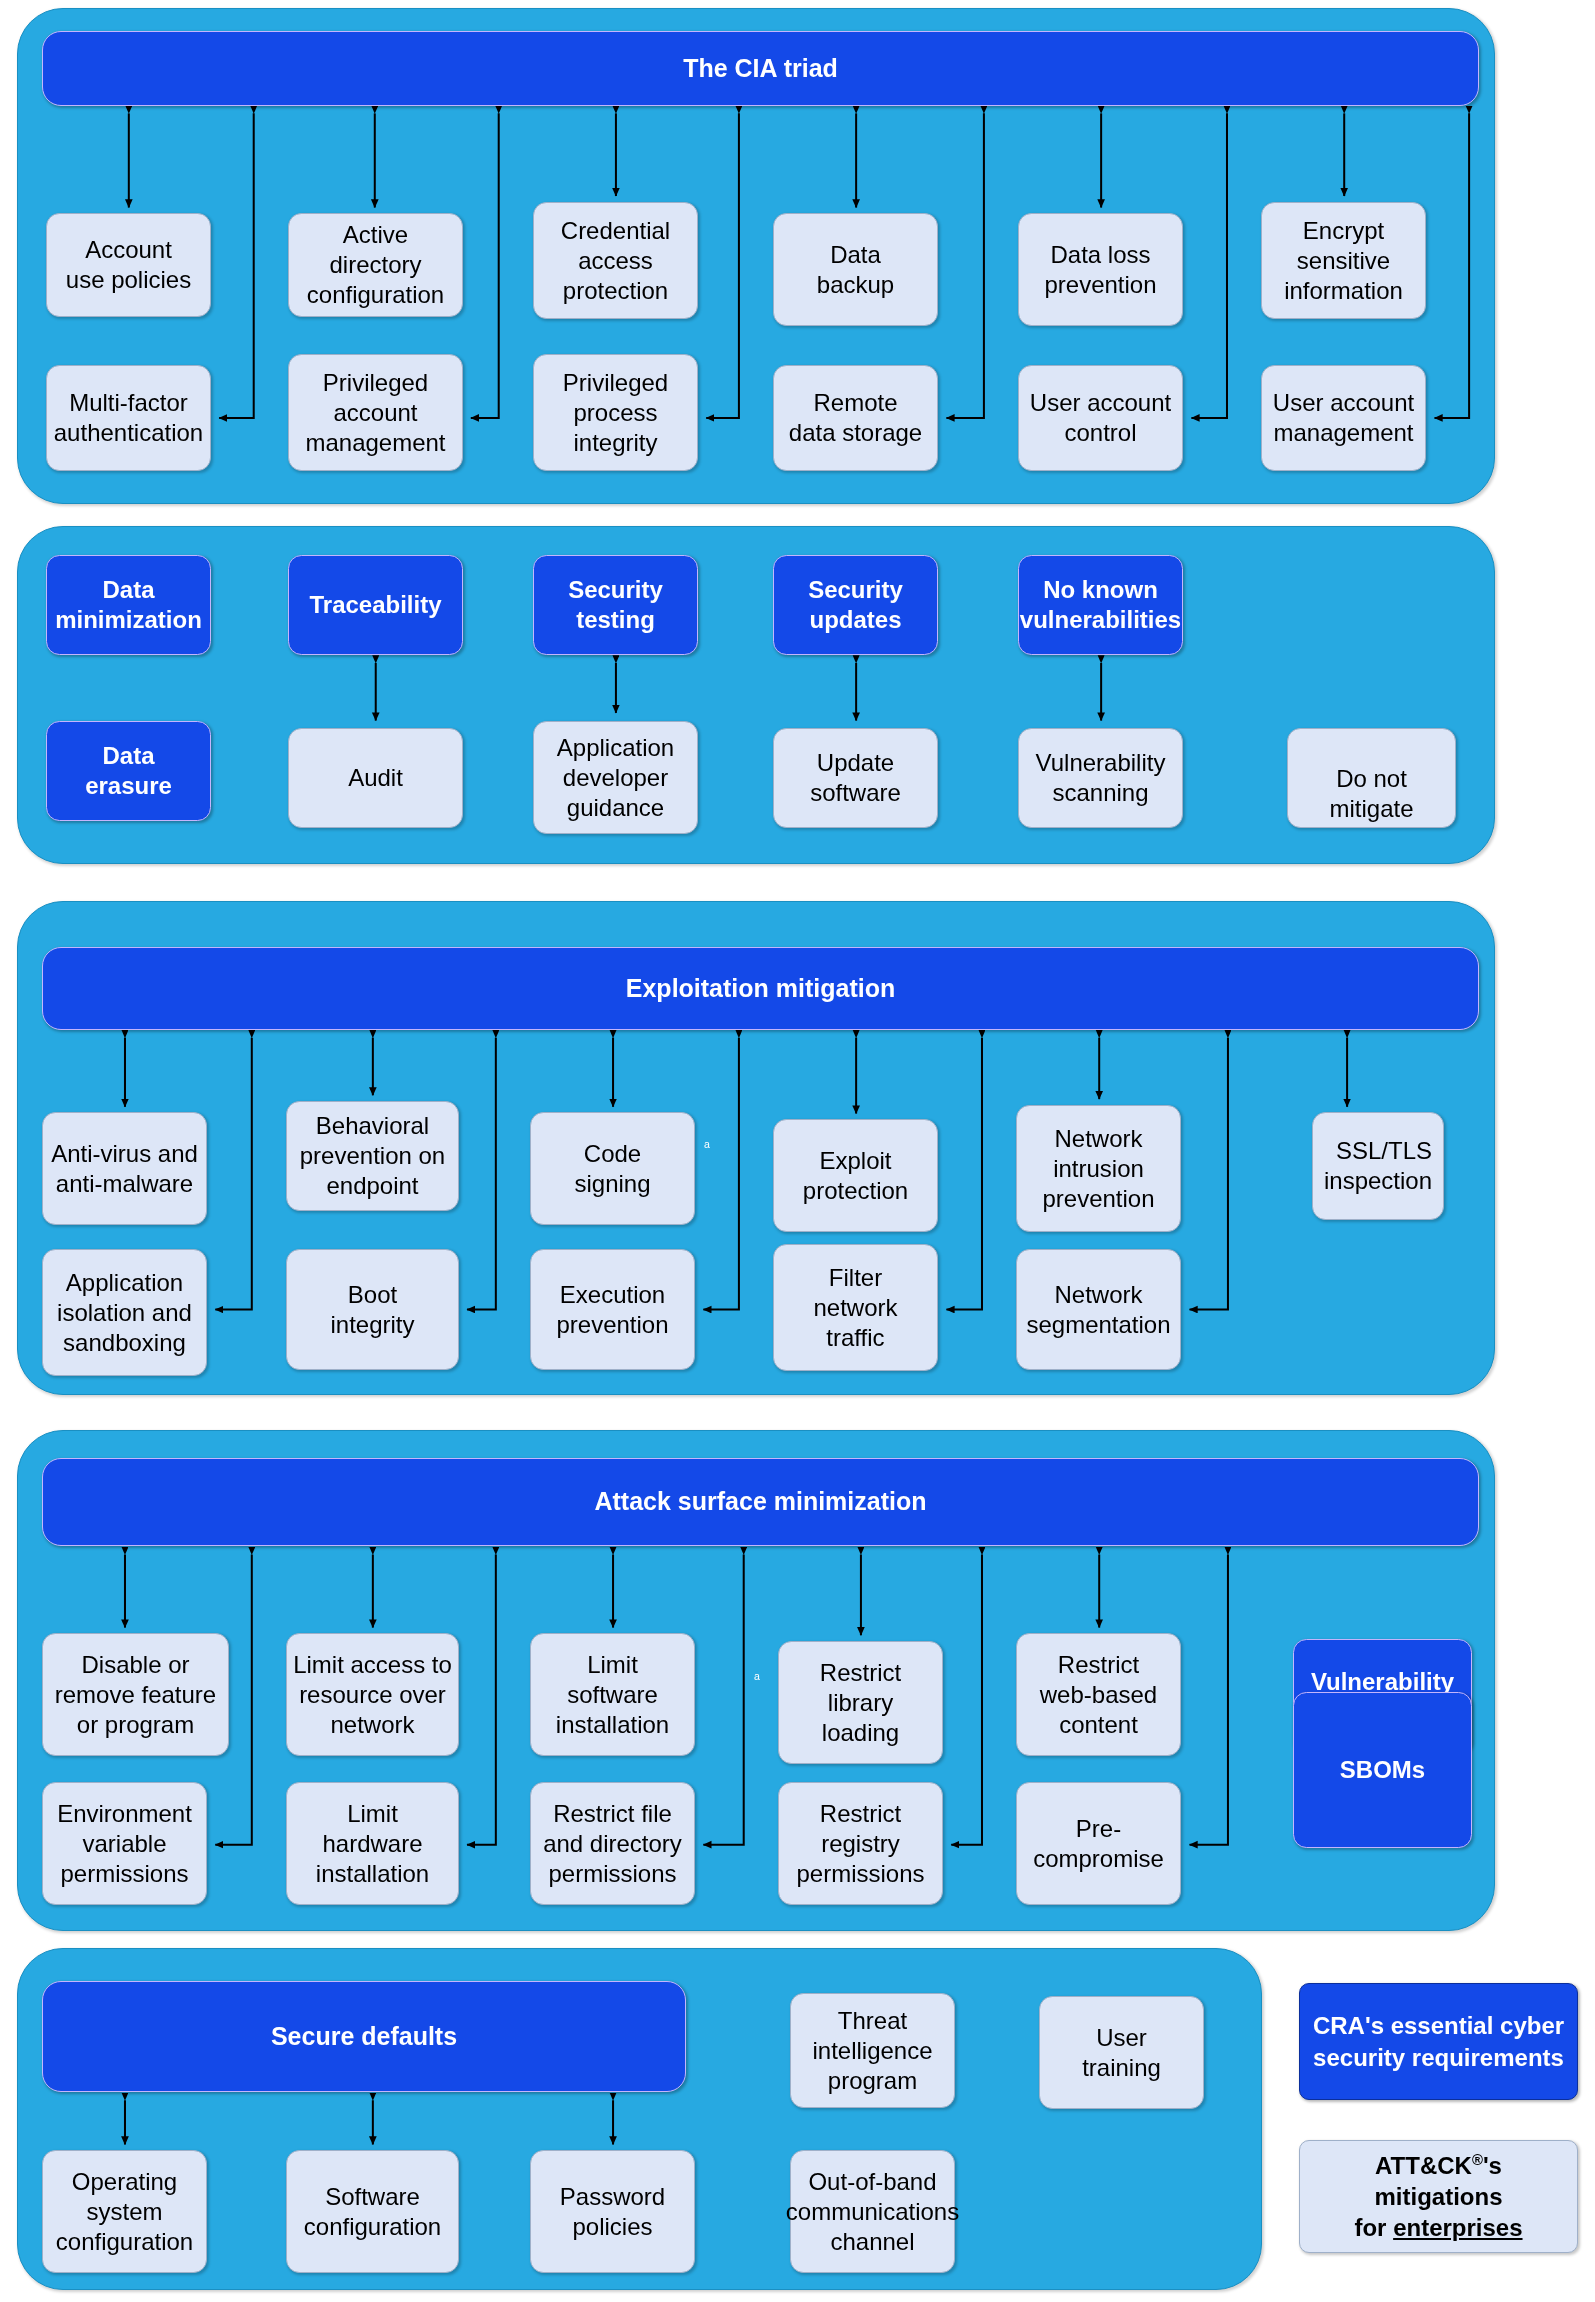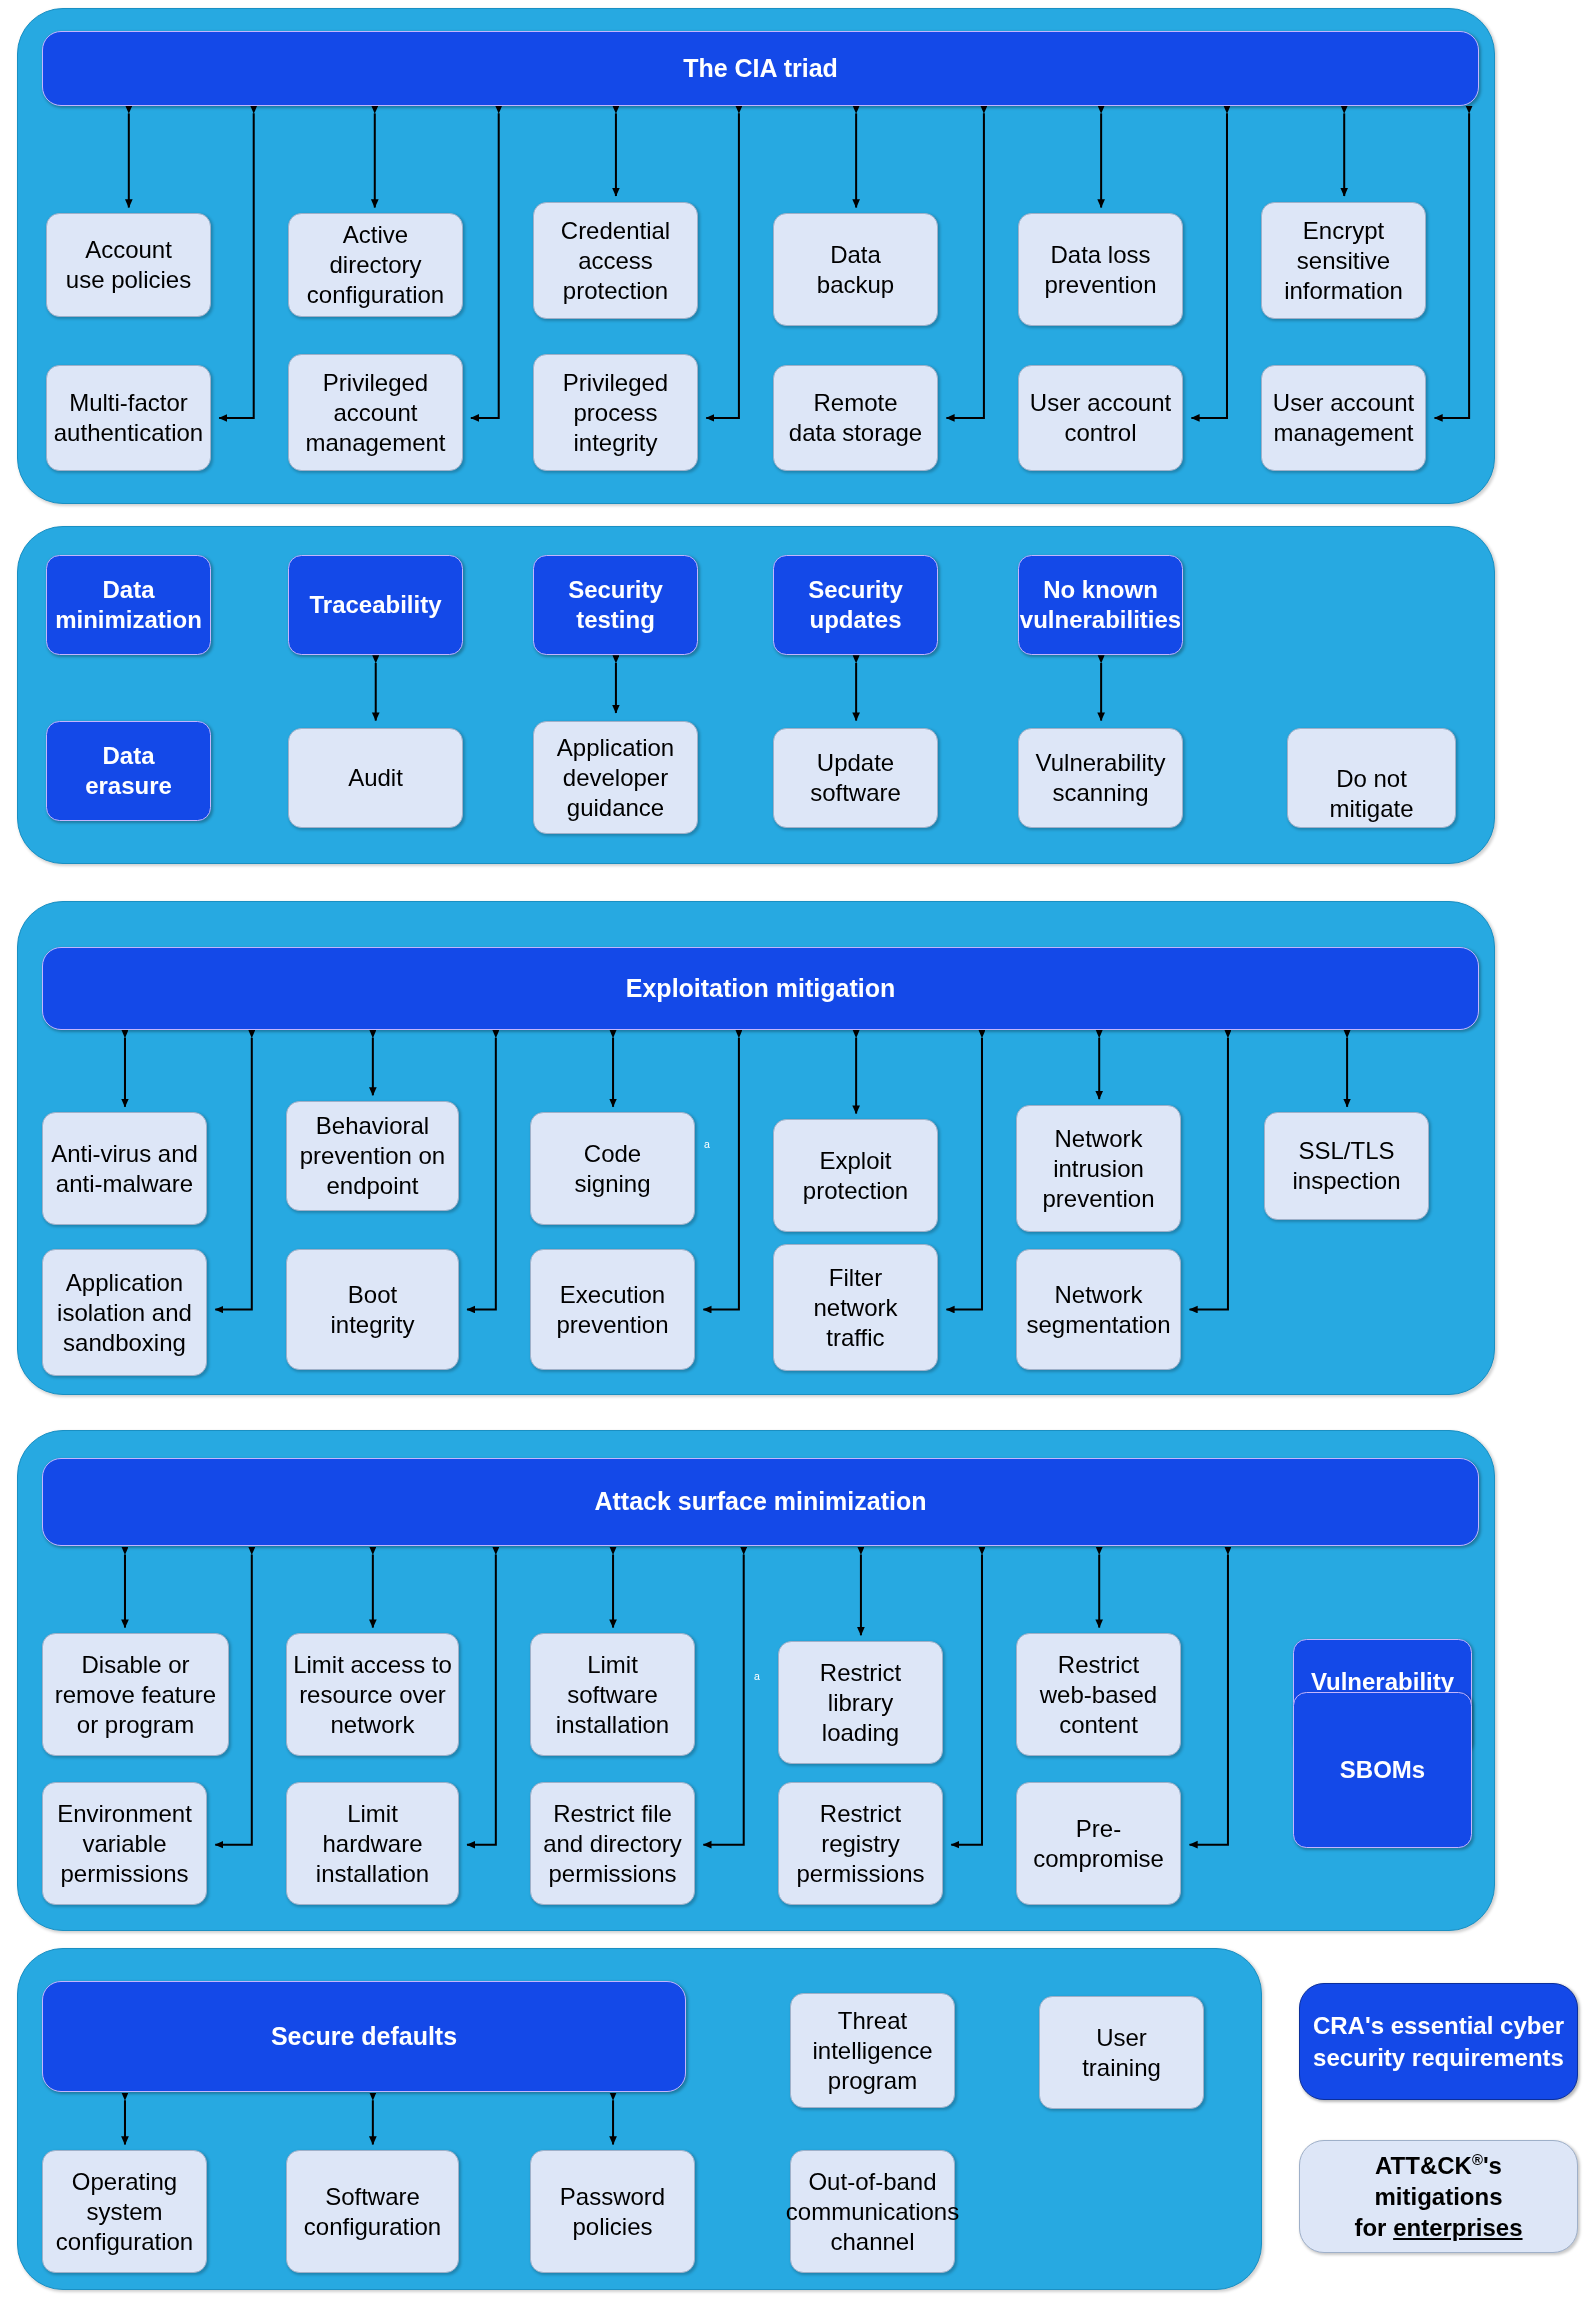--- a/index.html
+++ b/index.html
@@ -59,21 +59,21 @@
     font-weight: bold;
     border-radius: 19px;
   }
   .legend-box {
     position: absolute;
     box-sizing: border-box;
     display: flex;
     align-items: center;
     justify-content: center;
     text-align: center;
-    border-radius: 25px;
+    border-radius: 10px;
     line-height: 1.3;
     font-size: 24px;
     font-weight: bold;
     padding: 3.8px 9.6px;
     z-index: 6;
   }
   .legend-box.blue {
     background: #1449E8;
     border: 1px solid #0b2f9c;
     color: #ffffff;
@@ -199,21 +199,21 @@
     </div>
   <div class="node light" style="left:530px; top:1112px; width:165px; height:113px;">
       <span>Code<br>signing</span>
     </div>
   <div class="node light" style="left:773px; top:1119px; width:165px; height:113px;">
       <span>Exploit<br>protection</span>
     </div>
   <div class="node light" style="left:1016px; top:1105px; width:165px; height:127px;">
       <span>Network<br>intrusion<br>prevention</span>
     </div>
-  <div class="node light" style="left:1264px; top:1112px; width:165px; height:108px;">
+  <div class="node light" style="left:1312px; top:1112px; width:132px; height:108px;text-align:right;">
       <span>SSL/TLS<br>inspection</span>
     </div>
 
   <div class="node light" style="left:42px; top:1249px; width:165px; height:127px;">
       <span>Application<br>isolation and<br>sandboxing</span>
     </div>
   <div class="node light" style="left:286px; top:1249px; width:173px; height:121px;">
       <span>Boot<br>integrity</span>
     </div>
   <div class="node light" style="left:530px; top:1249px; width:165px; height:121px;">

